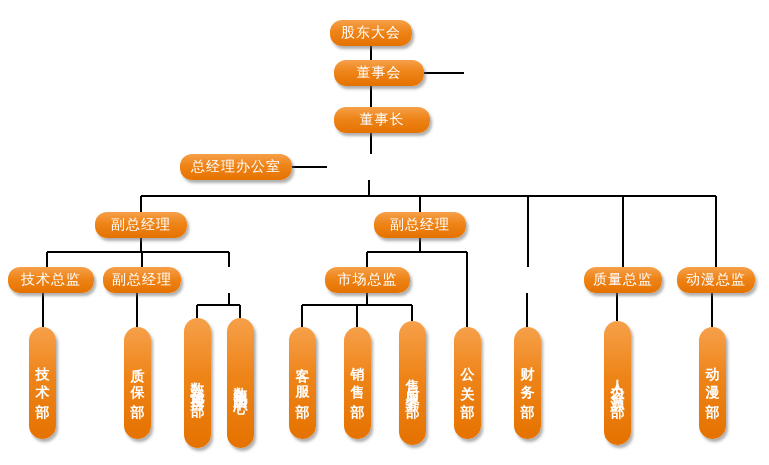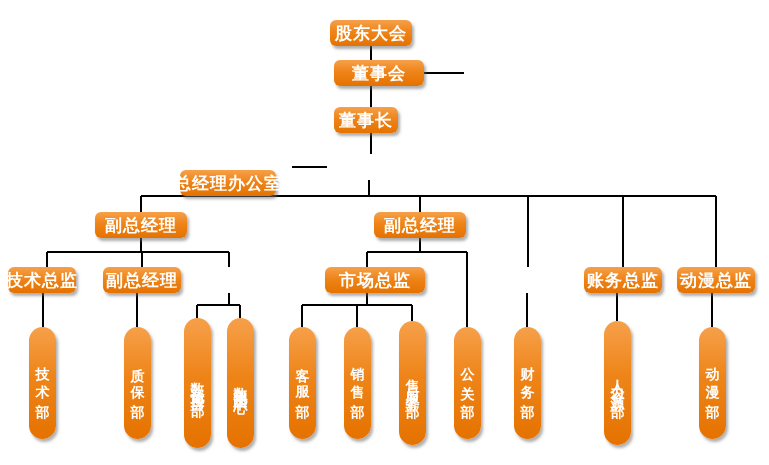--- a/index.html
+++ b/index.html
@@ -15,26 +15,26 @@
   }
   #connectors {
     position: absolute;
     left: 0; top: 0;
     width: 769px; height: 465px;
   }
   .hnode {
     position: absolute;
     height: 26px;
     box-sizing: border-box;
-    border-radius: 6px;
+    border-radius: 12px;
     background: linear-gradient(180deg, #f6a04a 0%, #ee8418 45%, #e57200 100%);
     box-shadow: 2px 3px 3px rgba(110,110,110,0.55);
     color: #ffffff;
-    font-size: 17px;
-    font-weight: bold;
+    font-size: 14px;
+    font-weight: normal;
     letter-spacing: 1px;
     display: flex;
     align-items: center;
     justify-content: center;
     white-space: nowrap;
     z-index: 2;
   }
   .vnode {
     position: absolute;
     width: 27px;
@@ -98,38 +98,38 @@
       M527 293 V327
       M617 293 V321
       M712 293 V327"></path>
   </svg>
 
   <div class="hnode" style="left:330px;top:20px;width:82px">股东大会</div>
 
   <div class="hnode" style="left:334px;top:60px;width:90px">董事会</div>
 
 
-  <div class="hnode" style="left:334px;top:107px;width:64px">董事长</div>
+  <div class="hnode" style="left:334px;top:107px;width:96px">董事长</div>
 
-  <div class="hnode" style="left:180px;top:170px;width:96px">总经理办公室</div>
+  <div class="hnode" style="left:180px;top:154px;width:112px">总经理办公室</div>
 
 
   <div class="hnode" style="left:95px;top:212px;width:92px">副总经理</div>
 
   <div class="hnode" style="left:374px;top:212px;width:92px">副总经理</div>
 
-  <div class="hnode" style="left:8px;top:267px;width:68px">技术总监</div>
+  <div class="hnode" style="left:8px;top:267px;width:86px">技术总监</div>
 
   <div class="hnode" style="left:103px;top:267px;width:78px">副总经理</div>
 
 
-  <div class="hnode" style="left:325px;top:267px;width:100px">市场总监</div>
+  <div class="hnode" style="left:325px;top:267px;width:85px">市场总监</div>
 
 
-  <div class="hnode" style="left:584px;top:267px;width:78px">账务总监</div>
+  <div class="hnode" style="left:584px;top:267px;width:78px">质量总监</div>
 
   <div class="hnode" style="left:677px;top:267px;width:78px">动漫总监</div>
 
   <div class="vnode len3" style="left:29px">技术部</div>
 
   <div class="vnode len3" style="left:124px">质保部</div>
 
   <div class="vnode len6" style="left:184px">数字化项目部</div>
 
   <div class="vnode len7" style="left:227px">数字化加工中心</div>

